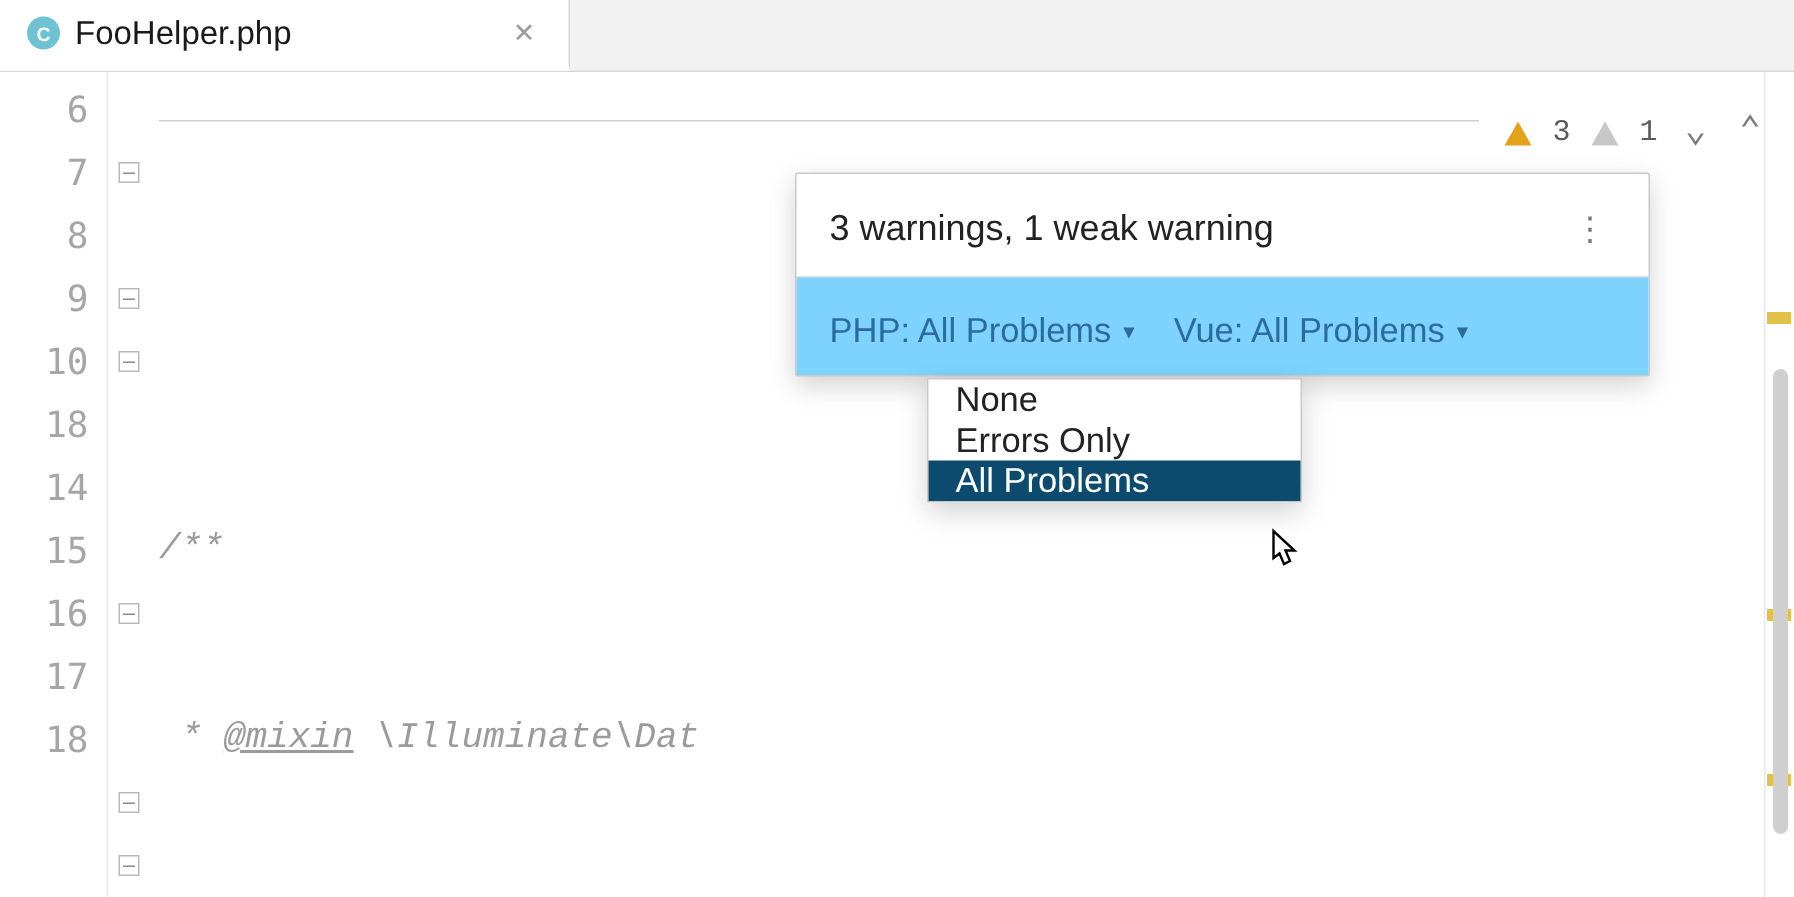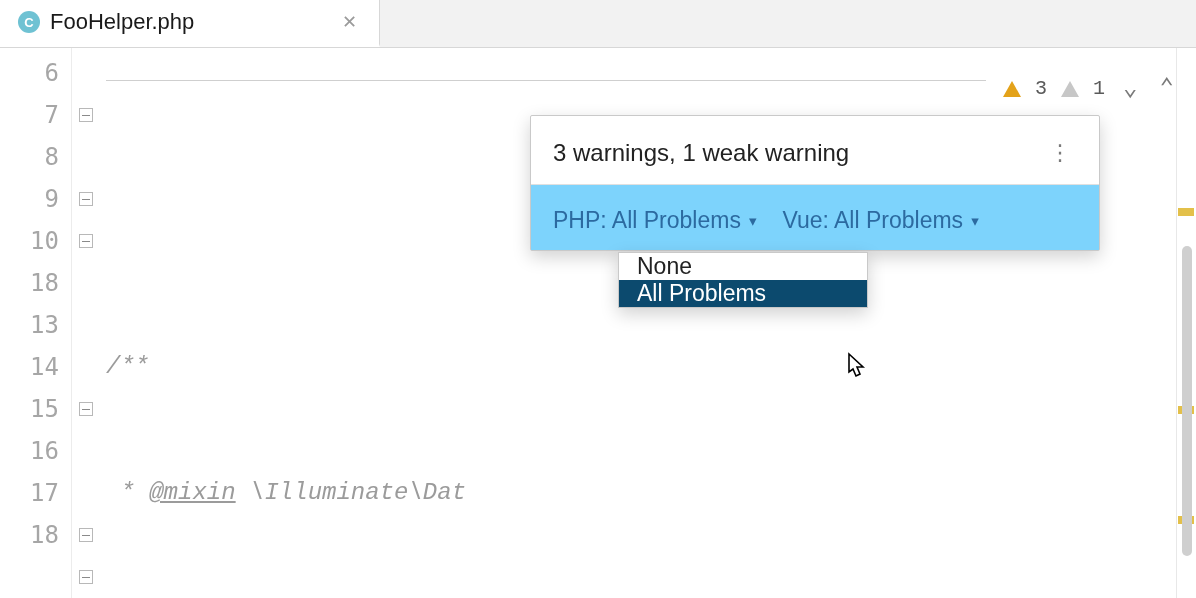--- a/index.html
+++ b/index.html
@@ -77,21 +77,20 @@
 
 <div class="editor-wrap">
 
   <div class="gutter" id="gutter">
       <div class="ln">6</div>
       <div class="ln">7</div>
       <div class="ln">8</div>
       <div class="ln">9</div>
       <div class="ln">10</div>
       <div class="ln">18</div>
-      <div class="ln">13</div>
       <div class="ln">14</div>
       <div class="ln">15</div>
       <div class="ln">16</div>
       <div class="ln">17</div>
       <div class="ln">18</div>
     </div>
 
   <div class="fold-col" id="foldcol">
       <div class="fc"></div>
       <div class="fc">
@@ -168,18 +167,19 @@
     </div>
     <div class="popup-filter">
       <span>Vue: All Problems</span>
       <span class="dd">▾</span>
     </div>
   </div>
 </div>
 
 <div class="menu" id="menu">
     <div class="item">None</div>
+    <div class="item">Errors Only</div>
     <div class="item selected">All Problems</div>
   </div>
 
 <svg class="cursor-gfx" width="30" height="34" viewBox="0 0 30 34">
   <path d="M9 2 L9 20 L13 17 L16 24 L20 22 L17 15 L23 15 Z" fill="#fff" stroke="#000" stroke-width="1.6"></path>
 </svg>
 
 </body></html>

